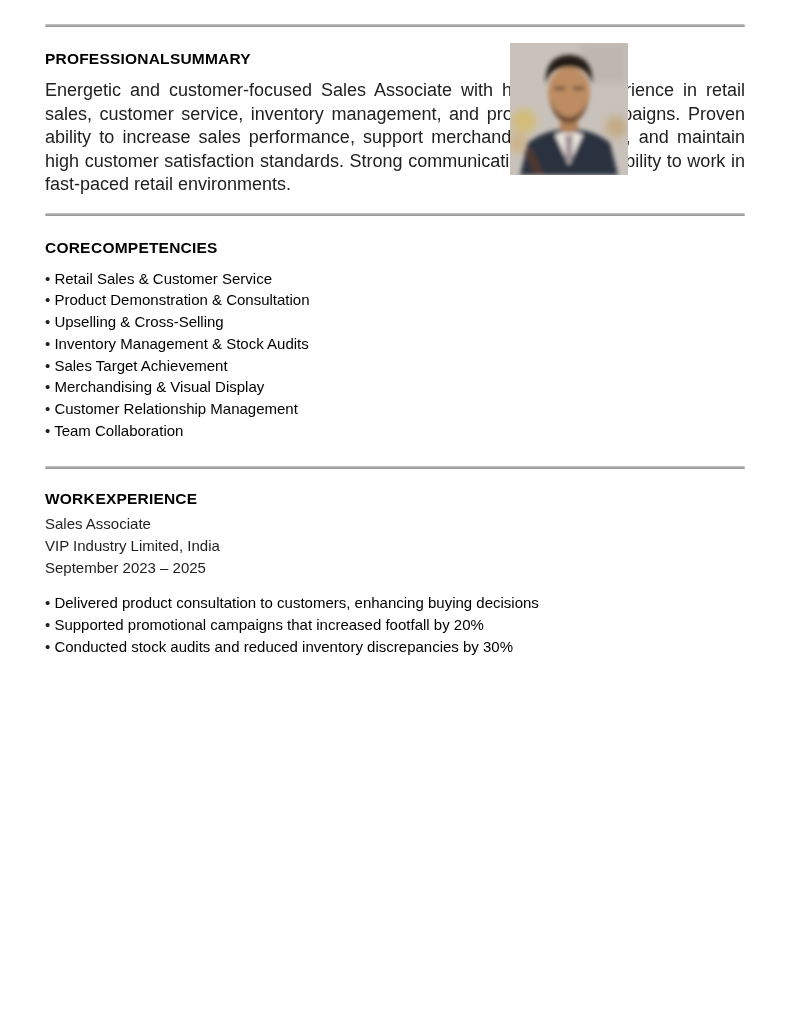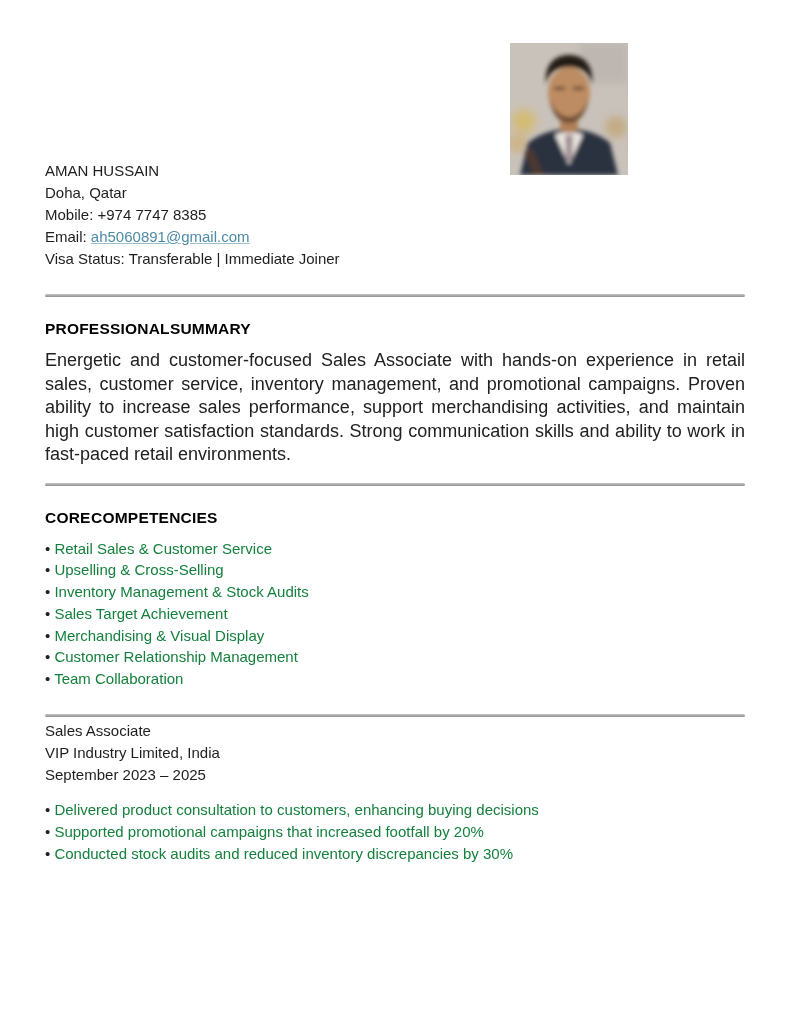--- a/index.html
+++ b/index.html
@@ -63,21 +63,21 @@
     text-align: justify;
     color: #212121;
   }
   ul.bullets {
     list-style: none;
     margin-top: 9px;
     font-size: 15px;
   }
   ul.bullets li {
     line-height: 21.8px;
-    color: #15803d;
+    color: #000000;
   }
   ul.bullets li::before {
     content: "• ";
     color: #212121;
   }
   ul.bullets.work { margin-top: 13px; }
   ul.bullets.work li { line-height: 22px; }
   .job-block {
     margin-top: 3px;
     font-size: 15px;
@@ -123,45 +123,40 @@
         <path d="M40,56 C42,74 52,80 59,80 C66,80 76,74 78,56 C74,70 64,74 59,74 C54,74 44,70 40,56 Z" fill="#6e4c35"></path>
 
         <path d="M36,42 C34,20 46,12 59,12 C72,12 84,20 82,42 C80,30 72,24 59,24 C46,24 38,30 36,42 Z" fill="#201b18"></path>
 
         <rect x="44" y="44" width="11" height="2.5" rx="1" fill="#3a2a20"></rect>
         <rect x="63" y="44" width="11" height="2.5" rx="1" fill="#3a2a20"></rect>
       </g>
     </svg>
   </div>
 
-  <div class="contact">
-    <div>AMAN HUSSAIN</div>
-    <div>Doha, Qatar</div>
-    <div>Mobile: +974 7747 8385</div>
-    <div><span>Email: </span><span class="email-link">ah5060891@gmail.com</span></div>
-    <div>Visa Status: Transferable | Immediate Joiner</div>
-  </div>
 
   <div class="divider d1"></div>
   <h2 class="section-heading h-summary">PROFESSIONAL SUMMARY</h2>
   <p class="summary-text">Energetic and customer-focused Sales Associate with hands-on experience in retail sales, customer service, inventory management, and promotional campaigns. Proven ability to increase sales performance, support merchandising activities, and maintain high customer satisfaction standards. Strong communication skills and ability to work in fast-paced retail environments.</p>
 
   <div class="divider d2"></div>
   <h2 class="section-heading h-core">CORE COMPETENCIES</h2>
   <ul class="bullets">
     <li>Retail Sales &amp; Customer Service</li>
+    <li>Product Demonstration &amp; Consultation</li>
     <li>Upselling &amp; Cross-Selling</li>
     <li>Inventory Management &amp; Stock Audits</li>
     <li>Sales Target Achievement</li>
     <li>Merchandising &amp; Visual Display</li>
     <li>Customer Relationship Management</li>
     <li>Team Collaboration</li>
   </ul>
 
   <div class="divider d3"></div>
+  <h2 class="section-heading h-work">WORK EXPERIENCE</h2>
   <div class="job-block">
     <div>Sales Associate</div>
     <div>VIP Industry Limited, India</div>
     <div>September 2023 – 2025</div>
   </div>
   <ul class="bullets work">
     <li>Delivered product consultation to customers, enhancing buying decisions</li>
     <li>Supported promotional campaigns that increased footfall by 20%</li>
     <li>Conducted stock audits and reduced inventory discrepancies by 30%</li>
   </ul>

